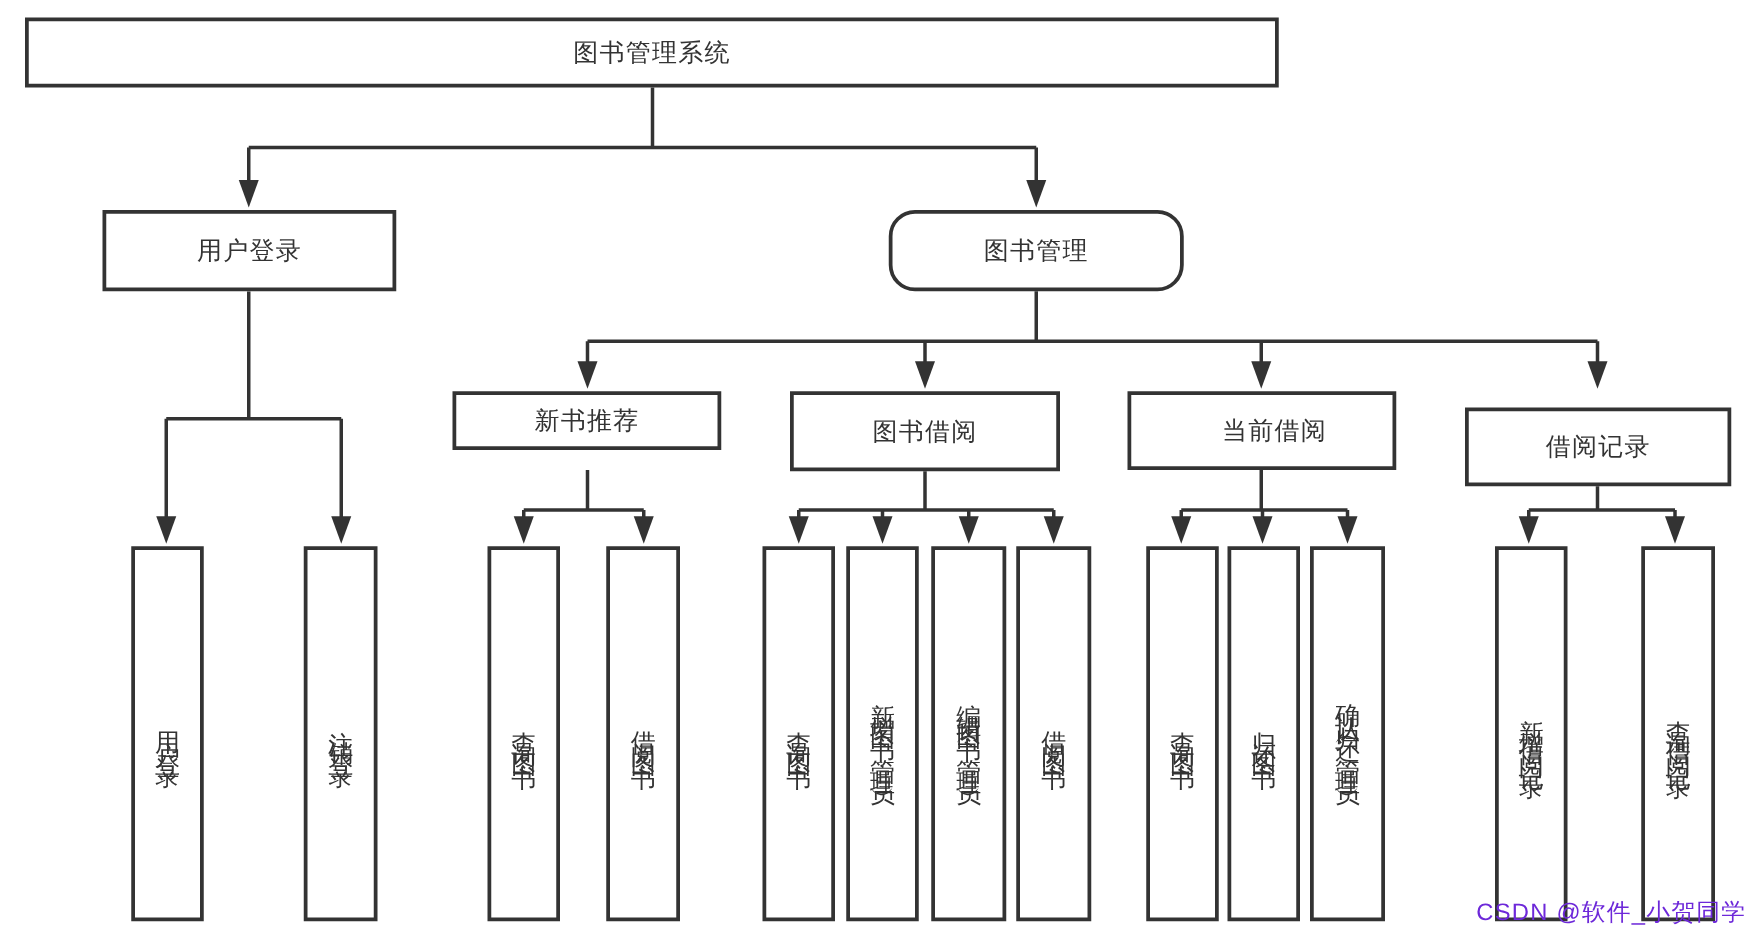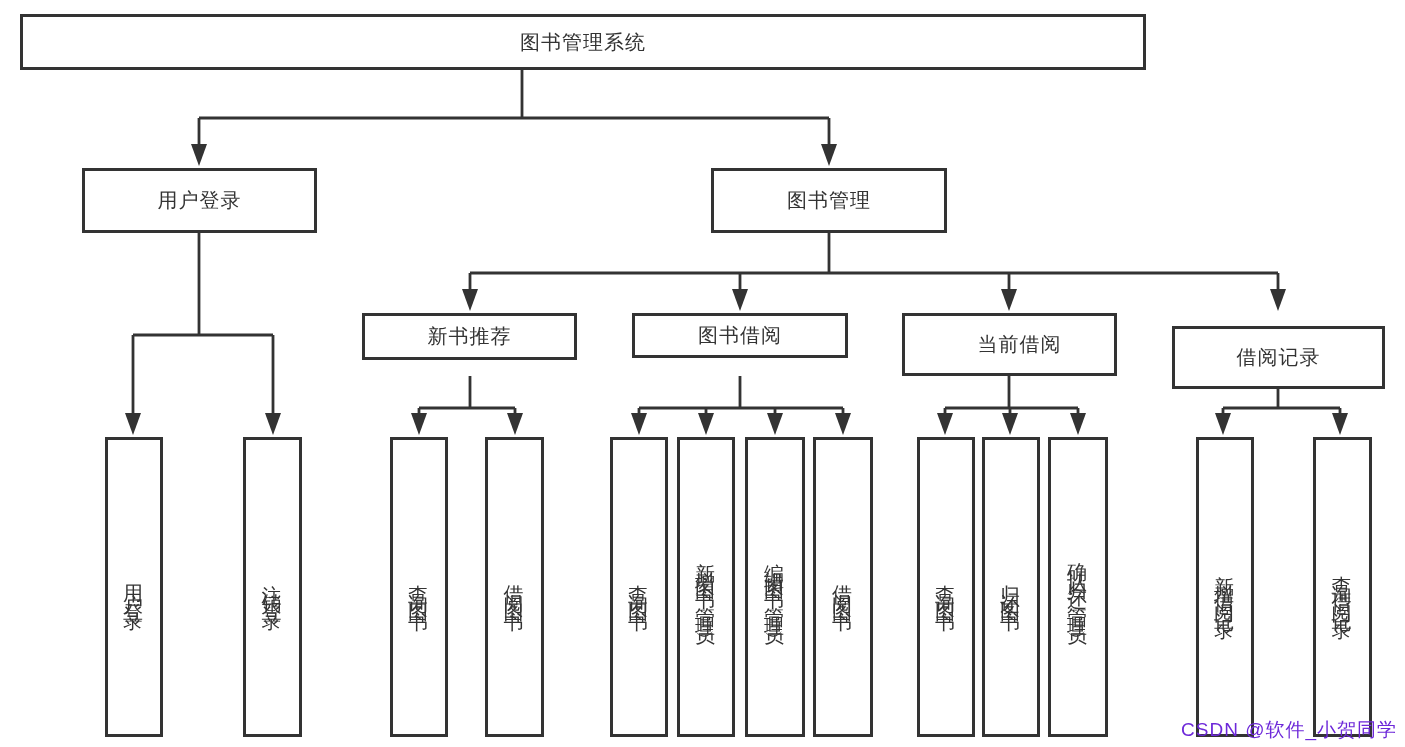--- a/index.html
+++ b/index.html
@@ -115,35 +115,35 @@
       <polygon points="767,413 783,413 775,435"></polygon>
       <polygon points="835,413 851,413 843,435"></polygon>
       <polygon points="937,413 953,413 945,435"></polygon>
       <polygon points="1002,413 1018,413 1010,435"></polygon>
       <polygon points="1070,413 1086,413 1078,435"></polygon>
       <polygon points="1215,413 1231,413 1223,435"></polygon>
       <polygon points="1332,413 1348,413 1340,435"></polygon>
     </g>
   </svg>
 
-  <div class="node" style="left:20px;top:14px;width:1126px;height:56px;">
+  <div class="node" style="left:20px;top:14px;width:1003px;height:56px;">
     <span>图书管理系统</span>
   </div>
 
   <div class="node" style="left:82px;top:168px;width:235px;height:65px;">
     <span>用户登录</span>
   </div>
-  <div class="node" style="left:711px;top:168px;width:236px;height:65px;">
+  <div class="node" style="left:711px;top:168px;width:236px;height:65px;border-radius:21px;">
     <span>图书管理</span>
   </div>
 
   <div class="node" style="left:362px;top:313px;width:215px;height:47px;">
     <span>新书推荐</span>
   </div>
-  <div class="node" style="left:632px;top:313px;width:216px;height:45px;">
+  <div class="node" style="left:632px;top:313px;width:216px;height:64px;">
     <span>图书借阅</span>
   </div>
   <div class="node" style="left:902px;top:313px;width:215px;height:63px;padding-left:20px;">
     <span>当前借阅</span>
   </div>
   <div class="node" style="left:1172px;top:326px;width:213px;height:63px;">
     <span>借阅记录</span>
   </div>
 
   <div class="leaf" style="left:105px;top:437px;width:58px;height:300px;">

